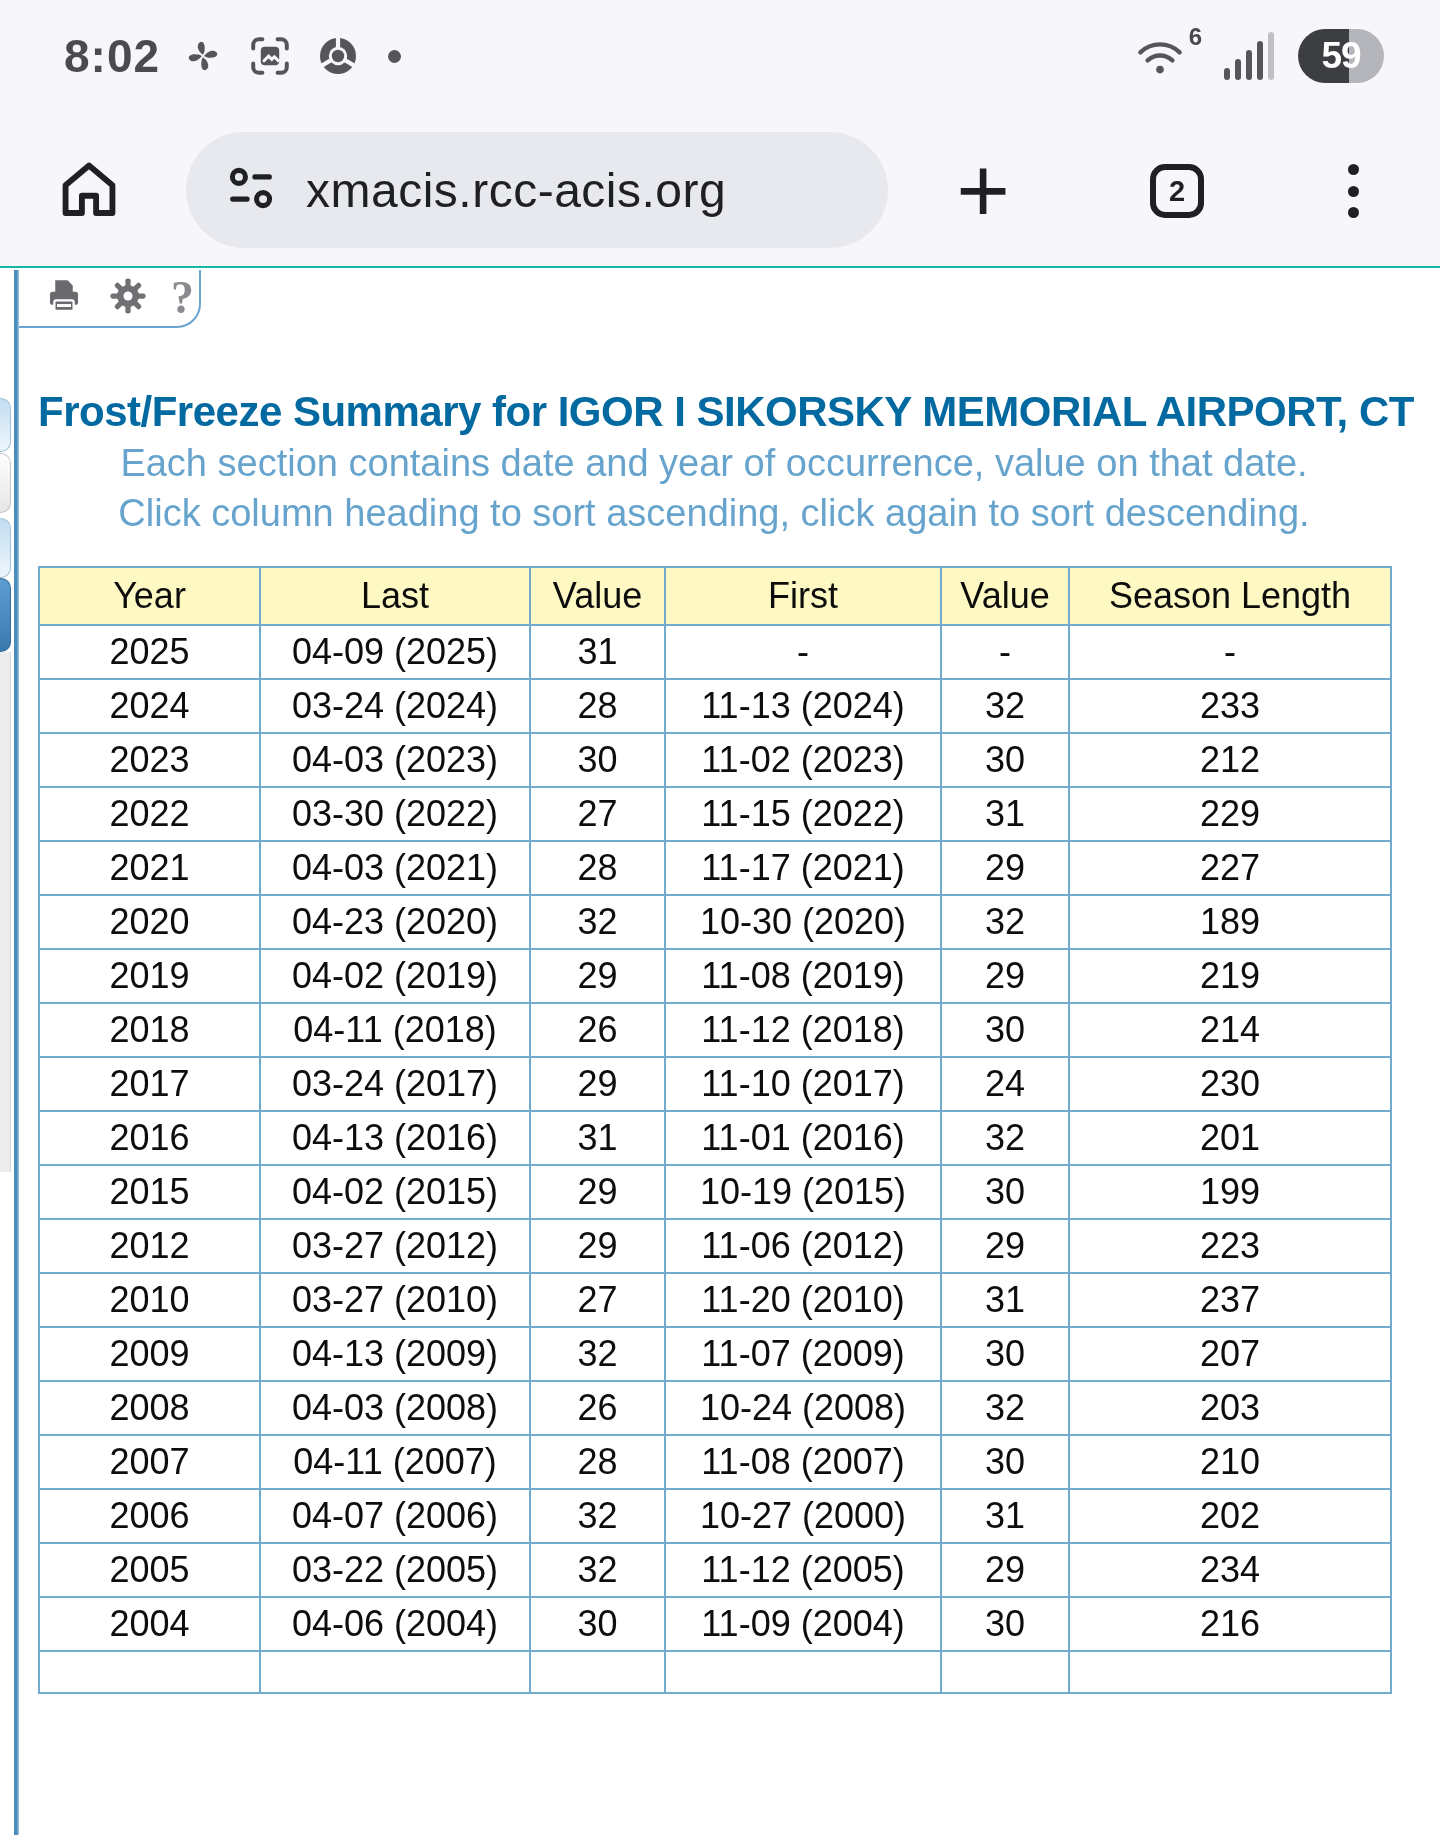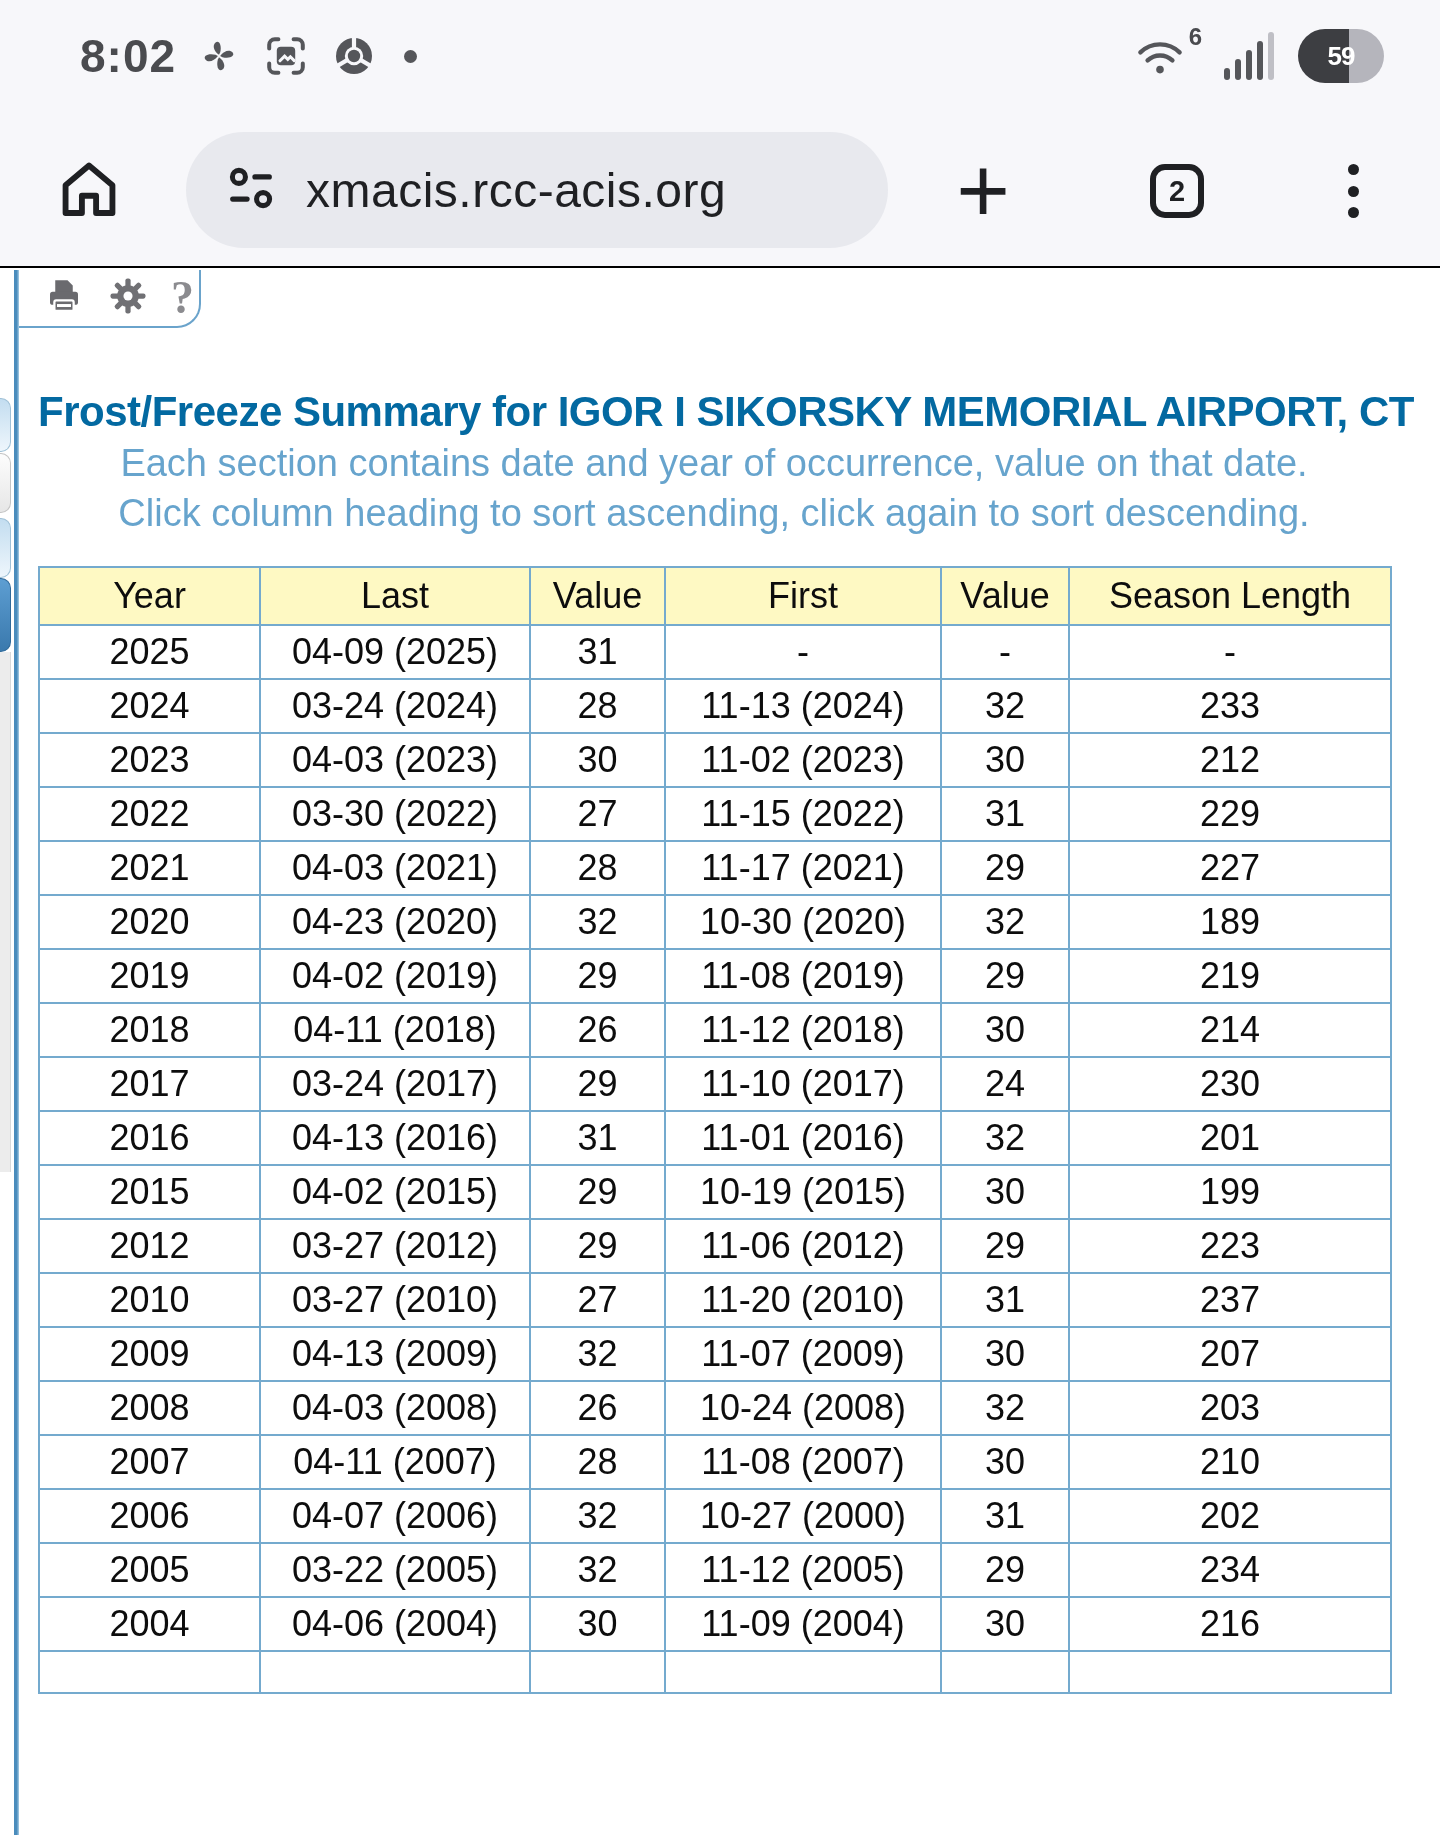--- a/index.html
+++ b/index.html
@@ -3,38 +3,38 @@
 <meta charset="utf-8">
 <style>
   html,body{margin:0;padding:0;background:#ddd;}
   .screen{position:relative;width:1440px;height:1835px;background:#ffffff;overflow:hidden;
     font-family:"Liberation Sans",sans-serif;color:#111;}
 
   
   .statusbar{position:absolute;top:0;left:0;right:0;height:112px;background:#f7f7fa;
     display:flex;align-items:center;padding:0 56px 0 64px;box-sizing:border-box;}
   .sb-left{display:flex;align-items:center;gap:20px;}
-  .sb-time{font-size:46px;font-weight:600;color:#4a4b4f;letter-spacing:1px;margin-left:16px;}
+  .sb-time{font-size:46px;font-weight:600;color:#4a4b4f;letter-spacing:1px;}
   .sb-icon{display:flex;align-items:center;}
   .sb-dot{width:13px;height:13px;border-radius:50%;background:#55565a;margin-left:6px;}
   .sb-right{margin-left:auto;display:flex;align-items:center;gap:24px;}
   .wifi-wrap{position:relative;padding-right:14px;}
   .wifi-six{position:absolute;top:-10px;right:-2px;font-size:24px;font-weight:700;color:#4a4b4f;}
   .sigbars{display:flex;align-items:flex-end;gap:5px;height:48px;}
   .sigbars i{display:block;width:6px;border-radius:3px;background:#55565a;}
   .sigbars i:nth-child(1){height:12px}.sigbars i:nth-child(2){height:21px}
   .sigbars i:nth-child(3){height:30px}.sigbars i:nth-child(4){height:39px}
   .sigbars i:nth-child(5){height:48px;background:#bfbfc5;}
   .battery{--pct:59%;width:86px;height:54px;border-radius:27px;display:flex;align-items:center;justify-content:center;
     background:linear-gradient(90deg,#3d3e42 var(--pct),#b5b5bc var(--pct));
-    color:#fff;font-size:26px;font-weight:700;letter-spacing:-1px;}
+    color:#fff;font-size:37px;font-weight:700;letter-spacing:-1px;}
 
   
   .browserbar{position:absolute;top:112px;left:0;right:0;height:156px;background:#f7f7fa;
-    border-bottom:2px solid #000000;box-sizing:border-box;}
+    border-bottom:2px solid #14b8a6;box-sizing:border-box;}
   .home-btn{position:absolute;left:52px;top:40px;width:74px;height:74px;}
   .urlpill{position:absolute;left:186px;top:20px;width:702px;height:116px;border-radius:58px;
     background:#e8e9ee;display:flex;align-items:center;padding:0 36px;box-sizing:border-box;gap:26px;}
   .url-text{font-size:48px;color:#1f2023;letter-spacing:.5px;white-space:nowrap;}
   .plus-btn{position:absolute;left:938px;top:14px;width:90px;height:128px;display:flex;align-items:center;justify-content:center;
     font-size:92px;font-weight:400;color:#1f2023;line-height:1;}
   .tabswitch{position:absolute;left:1150px;top:52px;width:54px;height:54px;box-sizing:border-box;
     border:6px solid #1f2023;border-radius:15px;display:flex;align-items:center;justify-content:center;
     font-size:29px;font-weight:700;color:#1f2023;}
   .kebab{position:absolute;left:1346px;top:52px;width:14px;height:54px;display:flex;flex-direction:column;

